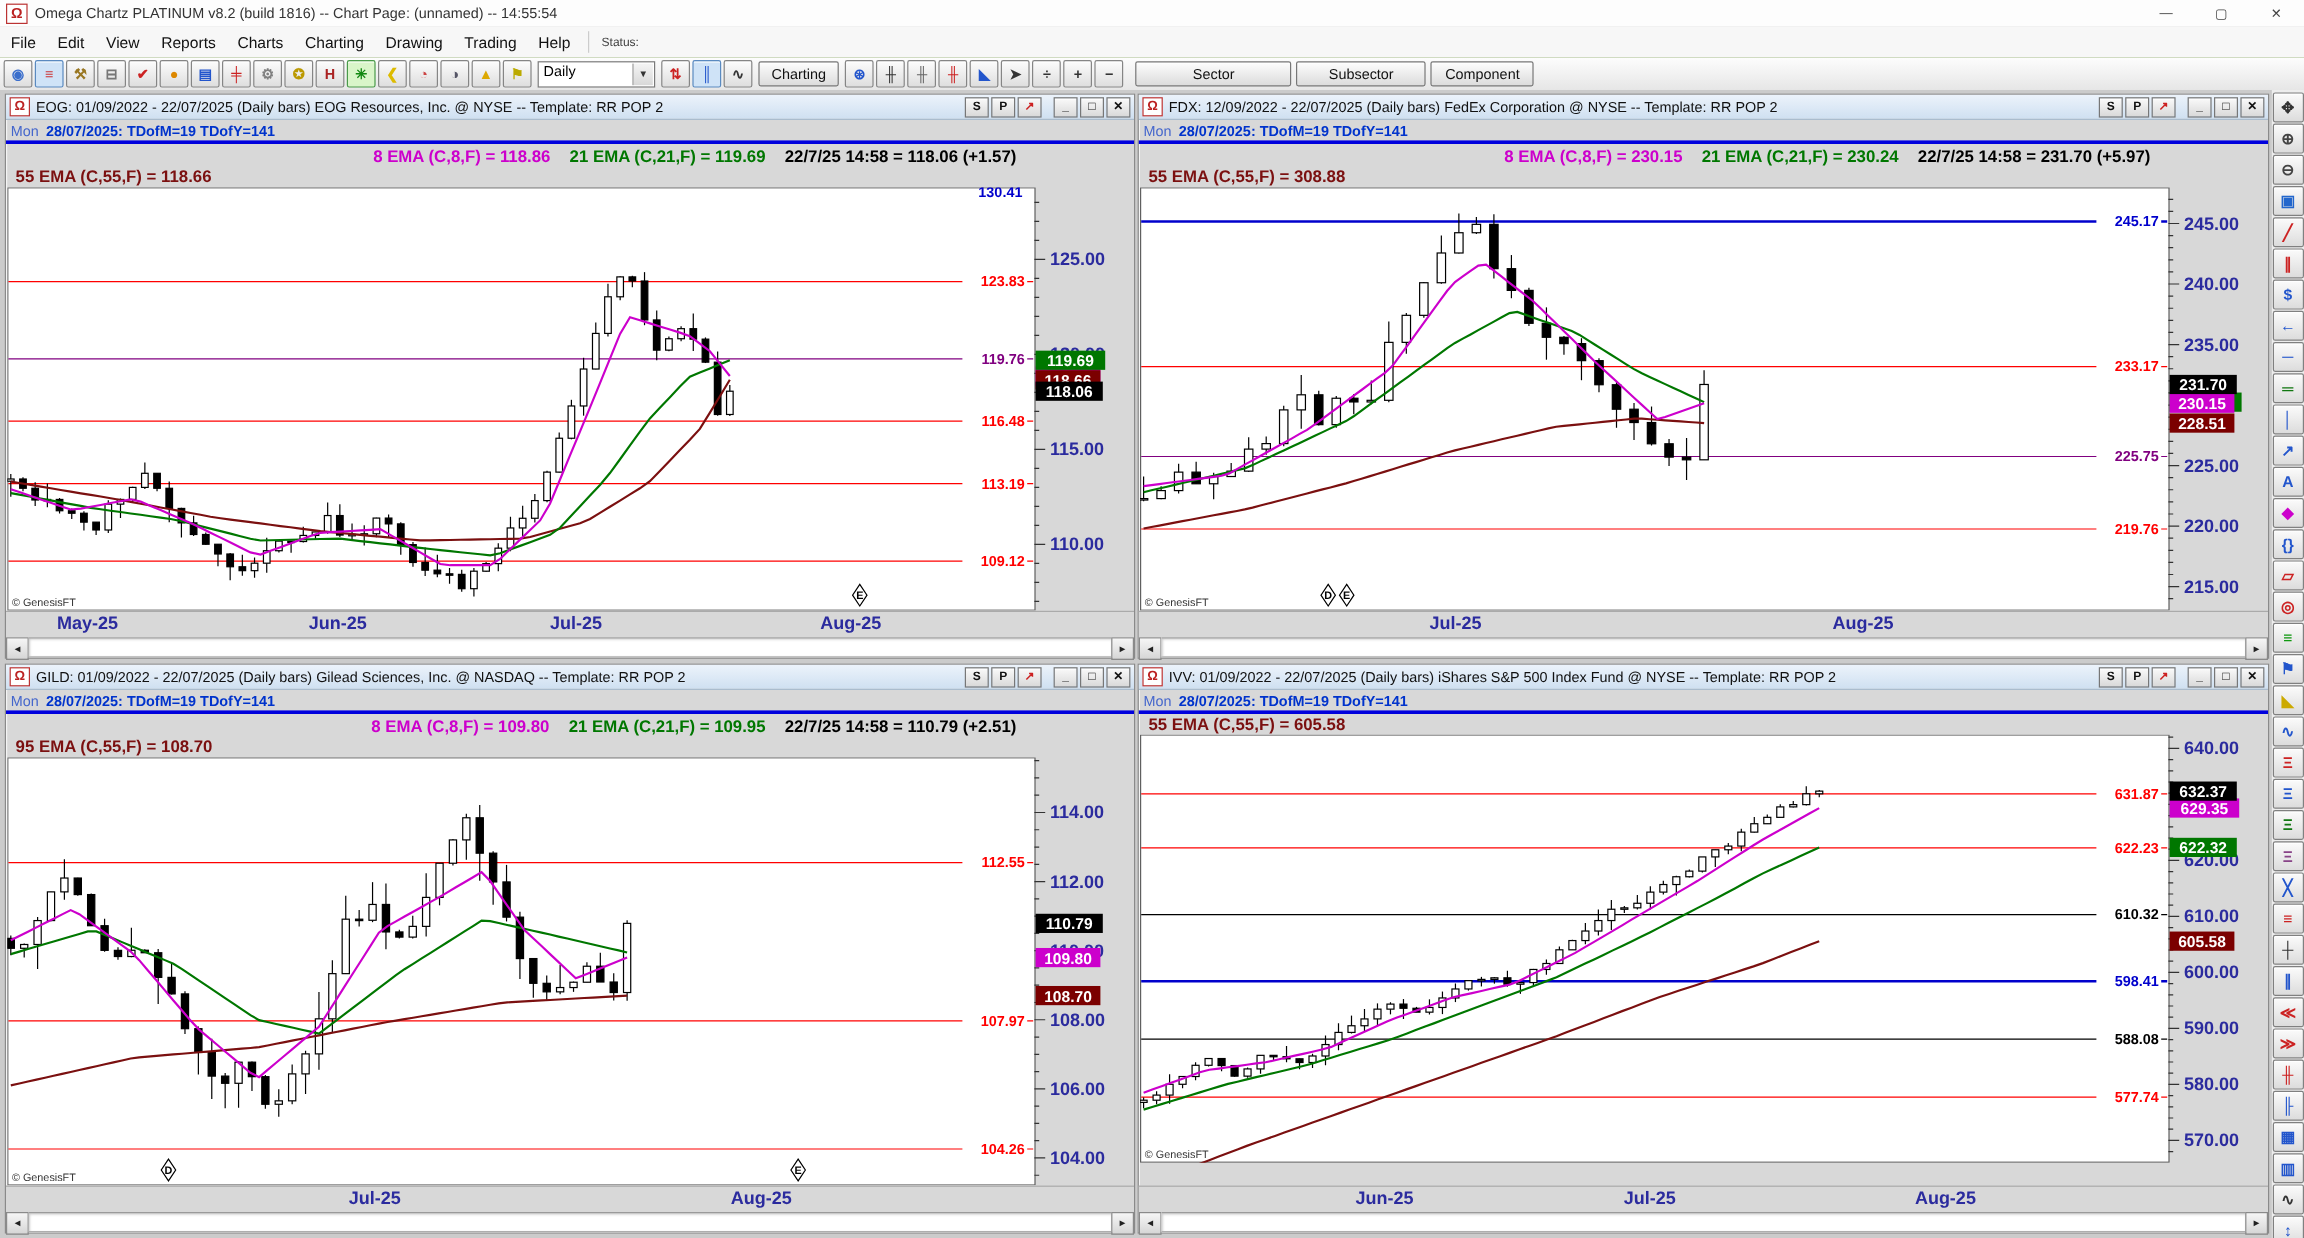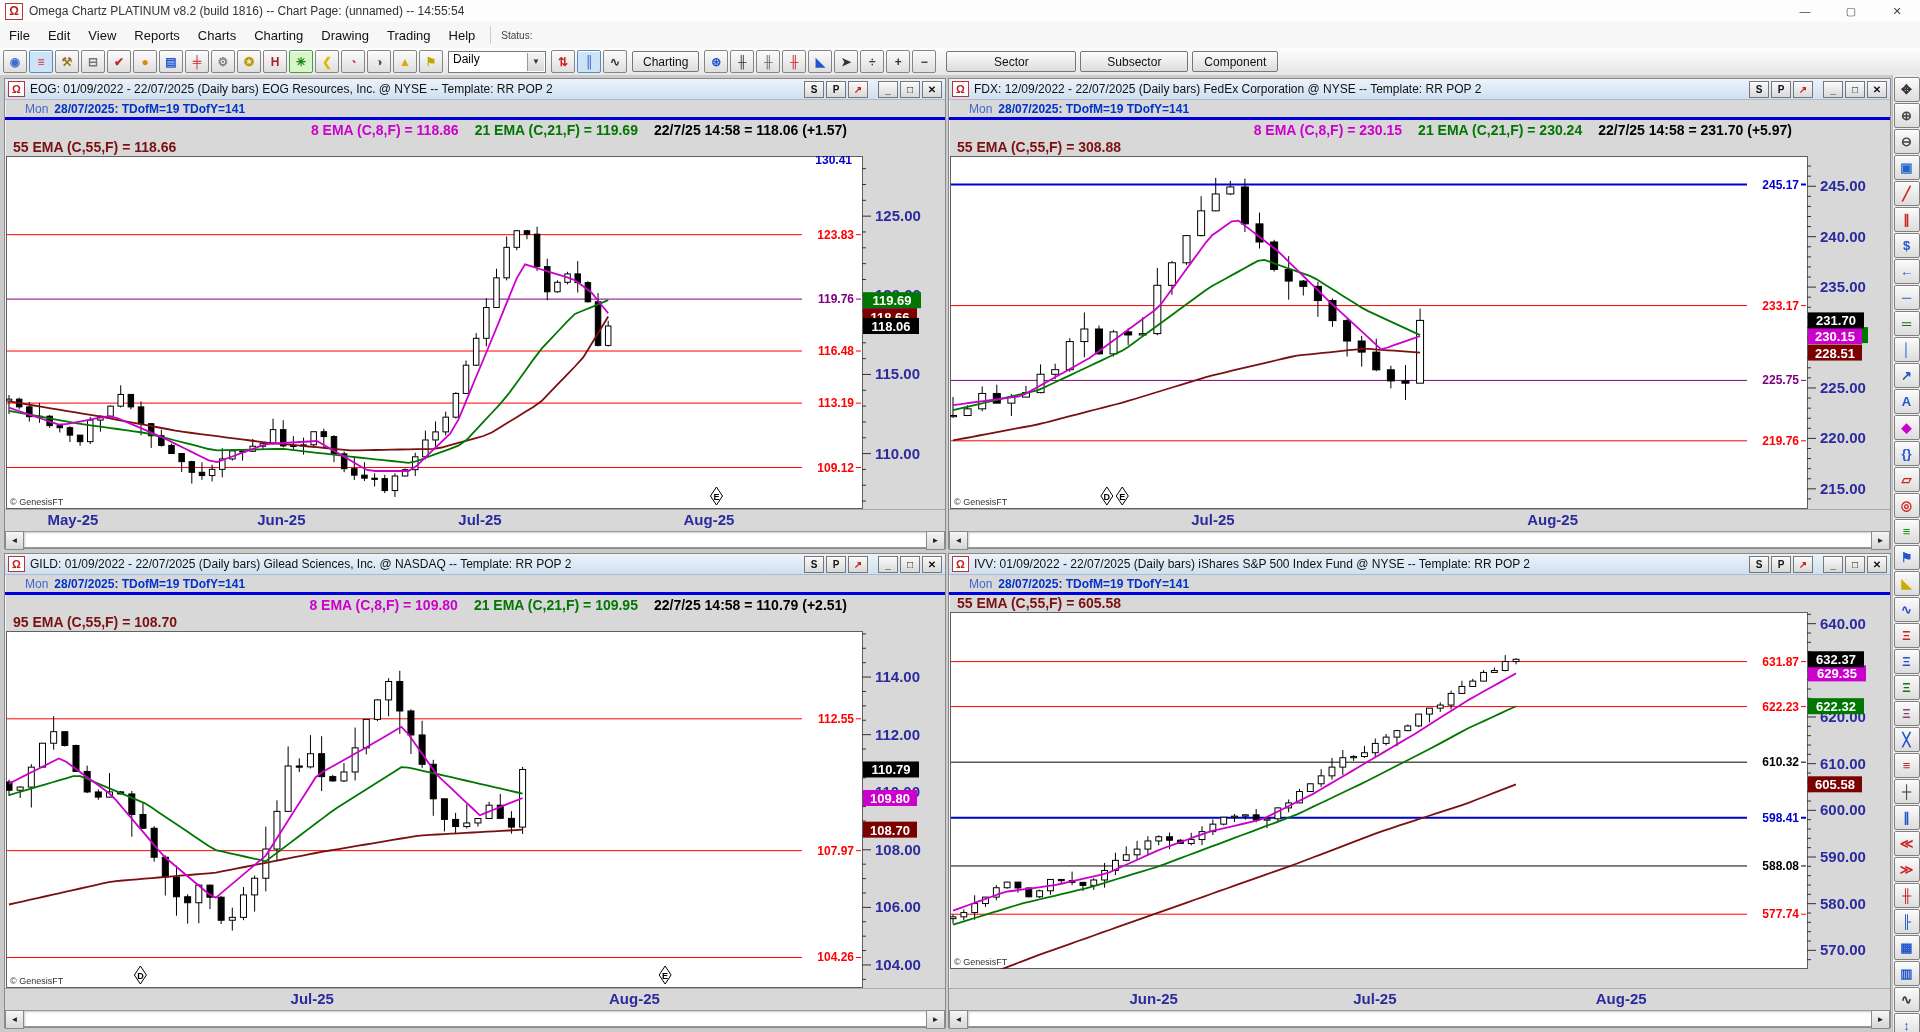--- a/index.html
+++ b/index.html
@@ -37,21 +37,21 @@
   .phead{height:20px;flex:none;background:linear-gradient(#ecf3fb,#cfe0f1);border-bottom:1px solid #aabccd;
          display:flex;align-items:center;font-size:12px;color:#111}
   .omega{display:inline-flex;align-items:center;justify-content:center;width:15px;height:14px;margin:0 5px 0 3px;
          background:#fff;border:1px solid #b33;color:#b22;font-weight:bold;font-size:11px}
   .ptitle{white-space:nowrap;overflow:hidden}
   .pbtns{margin-left:auto;display:flex;align-items:center;gap:2px;padding-right:3px}
   .pbtn{width:18px;height:15px;display:flex;align-items:center;justify-content:center;font-size:10px;font-weight:bold;
         color:#111;background:linear-gradient(#fafafa,#d9d9d9);border:1px solid #777;box-shadow:inset 0 1px 0 #fff}
   .pbtn.red{color:#c22}
   .pgap{width:6px}
-  .inforow1{height:17px;flex:none;font-size:12px;font-weight:bold;color:#0033cc;padding-left:20px;display:flex;align-items:center;gap:6px}
+  .inforow1{height:17px;flex:none;font-size:12px;font-weight:bold;color:#0033cc;padding-left:4px;display:flex;align-items:center;gap:6px}
   .inforow1 .mon{color:#4466cc;font-weight:normal}
   .bline{height:3px;flex:none;background:#0000dd}
   .inforow2{height:19px;flex:none;display:flex;justify-content:flex-end;align-items:center;gap:16px;
             padding-right:98px;font-size:14px;font-weight:bold;white-space:nowrap}
   .inforow2 .e8{color:#cc00cc}.inforow2 .e21{color:#007700}.inforow2 .lp{color:#000}
   .inforow3{height:17px;flex:none;font-size:14px;font-weight:bold;color:#7b1010;padding-left:8px}
   .chartwrap{flex:1;position:relative;margin:0 1px;overflow:hidden}
   .chartwrap svg{position:absolute;left:0;top:0}
   .months{height:21px;flex:none;background:#d8d8d8;border-top:1px solid #aaa;position:relative}
   .month-label{position:absolute;top:1px;font-size:15px;font-weight:bold;color:#2b2b9e;white-space:nowrap}

